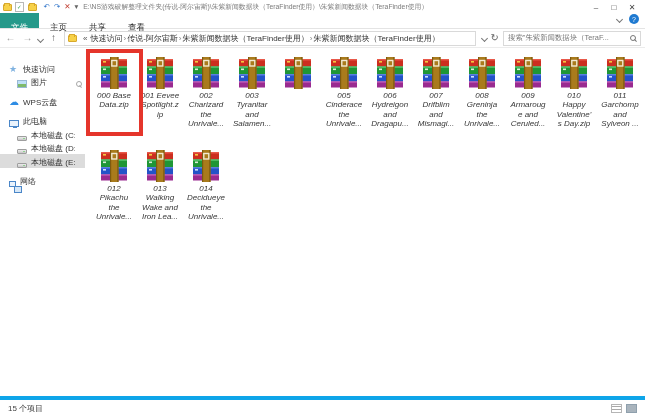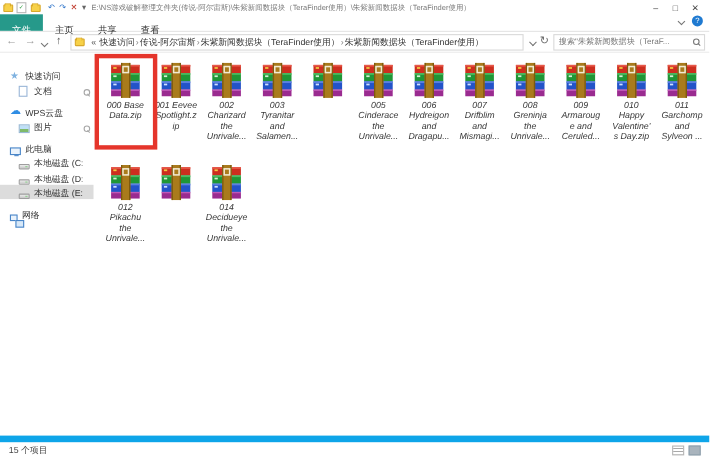--- a/index.html
+++ b/index.html
@@ -72,21 +72,21 @@
   .icon-network::after{content:"";position:absolute;left:4px;top:4px;width:6px;height:5px;background:#d7e8f8;border:1px solid #4a86c8;}
 
   .content{flex:1;position:relative;padding:9px 16px 0 6px;overflow:hidden;font-style:italic;}
   .grid{display:flex;flex-wrap:wrap;width:556px;}
   .tile{width:44px;height:91px;margin:0 1px 2px;display:flex;flex-direction:column;align-items:center;cursor:default;}
   .rar-icon{width:32px;height:32px;flex:none;margin-bottom:2px;}
   .tile-label{font-size:8px;line-height:9.3px;text-align:center;white-space:pre-line;color:var(--txt);}
   .annotation{position:absolute;left:1px;top:1px;width:57px;height:87px;border:4px solid var(--highlight);pointer-events:none;z-index:5;}
 
   
-  .statusbar{height:20px;border-top:6px solid #0ea5e9;display:flex;align-items:center;padding:0 8px;font-size:8px;color:#444;}
+  .statusbar{height:20px;border-top:4px solid #0ea5e9;display:flex;align-items:center;padding:0 8px;font-size:8px;color:#444;}
   .status-right{margin-left:auto;display:flex;gap:4px;align-items:center;}
   .view-ico{width:11px;height:9px;border:1px solid #b5b5b5;}
   .view-list{background:repeating-linear-gradient(#fff 0 1px,#a9a9a9 1px 2px,#fff 2px 3px);}
   .view-thumb{background:#a9b4bd;border-color:#8fa0ad;}
 </style>
 </head>
 <body>
 
 <div class="window">
 
@@ -140,32 +140,27 @@
   </div>
 
   <div class="main">
     <div class="sidebar" id="sidebar">
         <div class="side-item ind0">
     <span class="s-icon icon-quick-access"></span>
     <span class="s-label">快速访问</span>
     <span class="s-pin"></span>
   </div>
         <div class="side-item ind1 pinned">
-    <span class="s-icon icon-documents"></span>
-    <span class="s-label">文档</span>
+    <span class="s-icon icon-pictures"></span>
+    <span class="s-label">图片</span>
     <span class="s-pin"></span>
   </div>
         <div class="side-item ind0 gap-above">
     <span class="s-icon icon-cloud"></span>
     <span class="s-label">WPS云盘</span>
-    <span class="s-pin"></span>
-  </div>
-        <div class="side-item ind1 pinned">
-    <span class="s-icon icon-pictures"></span>
-    <span class="s-label">图片</span>
     <span class="s-pin"></span>
   </div>
         <div class="side-item ind0 gap-above">
     <span class="s-icon icon-this-pc"></span>
     <span class="s-label">此电脑</span>
     <span class="s-pin"></span>
   </div>
         <div class="side-item ind1">
     <span class="s-icon icon-drive"></span>
     <span class="s-label">本地磁盘 (C:)</span>
@@ -492,20 +487,24 @@
       <rect x="3" y="24.5" width="26" height="6" fill="#9a2b90"></rect>
       <rect x="3" y="24.5" width="26" height="1.2" fill="#c058b6"></rect>
       <rect x="5" y="4" width="3" height="1.6" fill="#f4c842"></rect>
       <rect x="5" y="11.5" width="3" height="1.6" fill="#d8f0d8"></rect>
       <rect x="5" y="19" width="3" height="1.6" fill="#cfe0ff"></rect>
       <rect x="12" y="0" width="8.5" height="32" fill="#a97b1c"></rect>
       <rect x="12" y="0" width="1.2" height="32" fill="#7d5a10"></rect>
       <rect x="19.3" y="0" width="1.2" height="32" fill="#7d5a10"></rect>
       <rect x="13.8" y="3.5" width="5" height="5.5" fill="none" stroke="#f2ead2" stroke-width="1.4"></rect>
     </svg>
+    <div class="tile-label">013
+Walking
+Wake and
+Iron Lea...</div>
   </div>
           <div class="tile" title="014 Decidueye the Unrivaled.zip">
     <svg class="rar-icon" viewBox="0 0 32 32">
       <rect x="3" y="2" width="26" height="7.5" fill="#cc2e1f"></rect>
       <rect x="3" y="2" width="26" height="1.5" fill="#e8594a"></rect>
       <rect x="3" y="9.5" width="26" height="7.5" fill="#1f9636"></rect>
       <rect x="3" y="9.5" width="26" height="1.5" fill="#4cbb62"></rect>
       <rect x="3" y="17" width="26" height="7.5" fill="#2353c8"></rect>
       <rect x="3" y="17" width="26" height="1.5" fill="#5a7fe0"></rect>
       <rect x="3" y="24.5" width="26" height="6" fill="#9a2b90"></rect>

